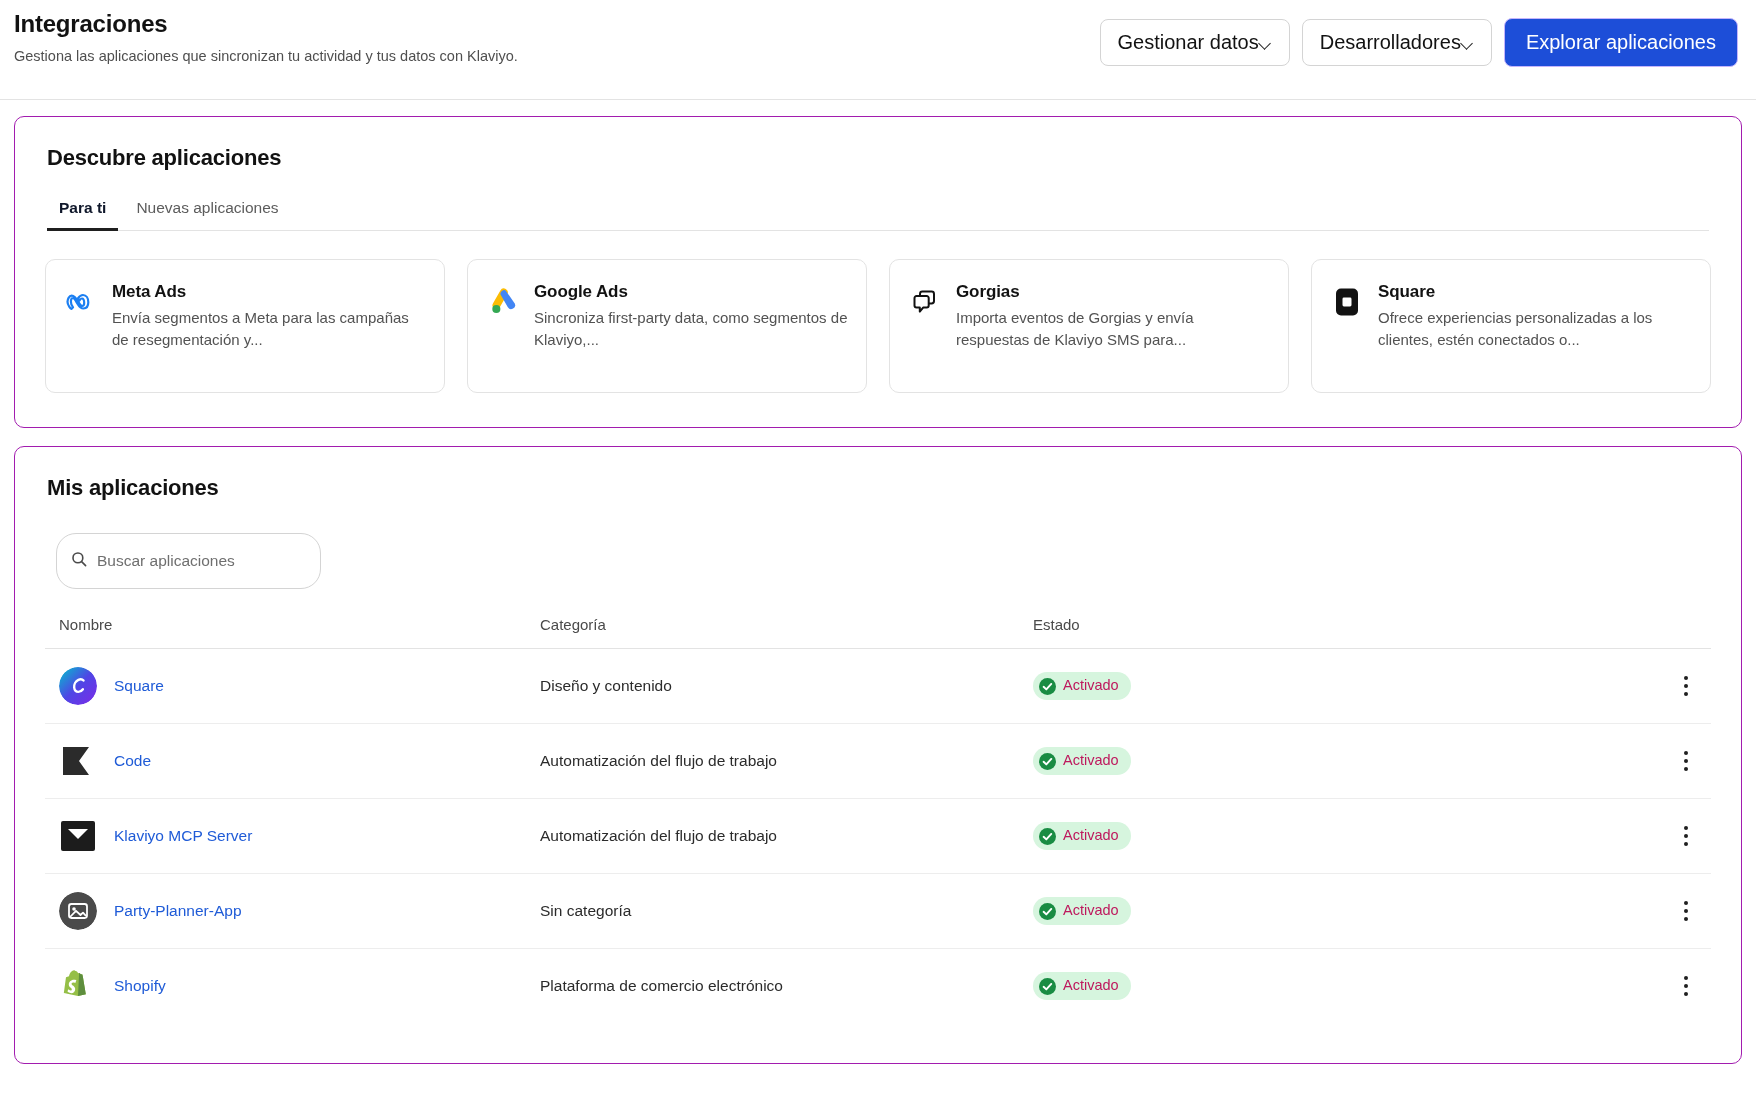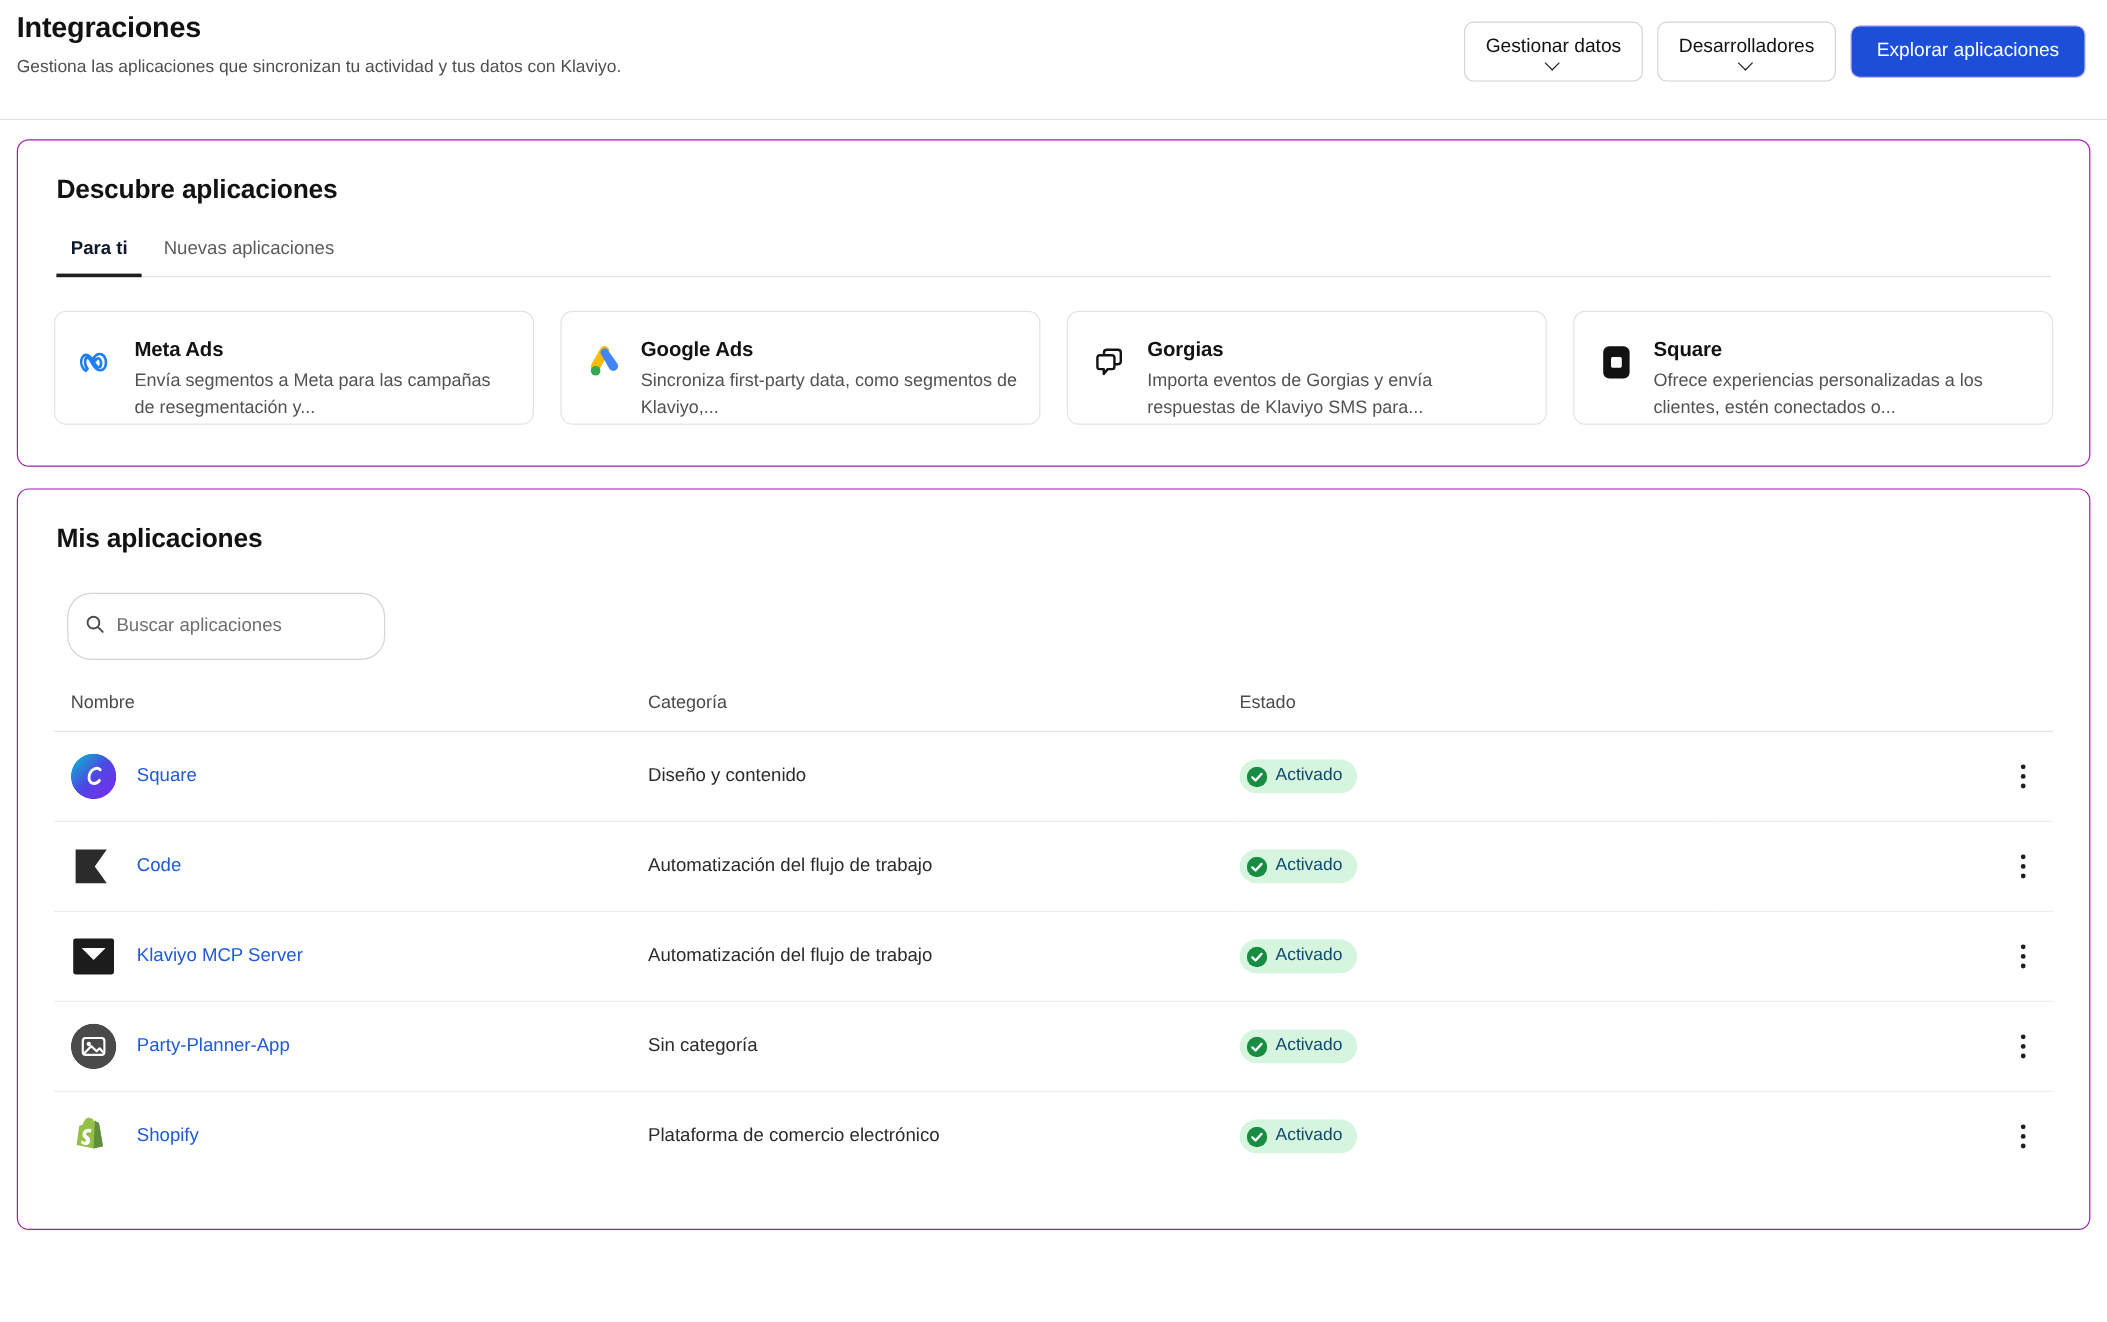--- a/index.html
+++ b/index.html
@@ -38,28 +38,27 @@
     line-height: 1.3;
   }
   .header-actions {
     display: flex;
     align-items: center;
     gap: 12px;
     padding-top: 10px;
   }
   .btn {
     font-family: "Liberation Sans", sans-serif;
-    font-size: 16px;
+    font-size: 20px;
     border-radius: 8px;
     cursor: pointer;
     display: inline-flex;
     align-items: center;
     gap: 0;
     white-space: nowrap;
-    flex-direction: column;
   }
   .btn-secondary {
     background: #ffffff;
     border: 1px solid #d4d4d4;
     color: #121212;
     padding: 11px 17px;
   }
   .btn-primary {
     background: #1d4ed8;
     border: 1px solid #c4b5fd;
@@ -130,21 +129,21 @@
     flex: 1 1 0;
     min-width: 0;
     border: 1px solid #e3e3e3;
     border-radius: 10px;
     padding: 21px 18px 21px 18px;
     display: flex;
     gap: 14px;
     align-items: flex-start;
     cursor: pointer;
     background: #fff;
-    height: 95px;
+    height: 134px;
   }
   .card-icon {
     width: 34px; height: 34px;
     flex: none;
     display: flex;
     align-items: center;
     justify-content: center;
     margin-top: 4px;
   }
   .card-body { min-width: 0; flex: 1; }
@@ -240,21 +239,21 @@
     align-items: center;
     justify-content: center;
   }
   .row-icon.square-ic { border-radius: 6px; }
 
   .badge {
     display: inline-flex;
     align-items: center;
     gap: 7px;
     background: #d6f5de;
-    color: #0c4a6e;
+    color: #be185d;
     border-radius: 14px;
     padding: 4px 12px 4px 6px;
     font-size: 14.5px;
     line-height: 1.35;
   }
   .badge-check {
     width: 17px; height: 17px;
     flex: none;
   }
 

